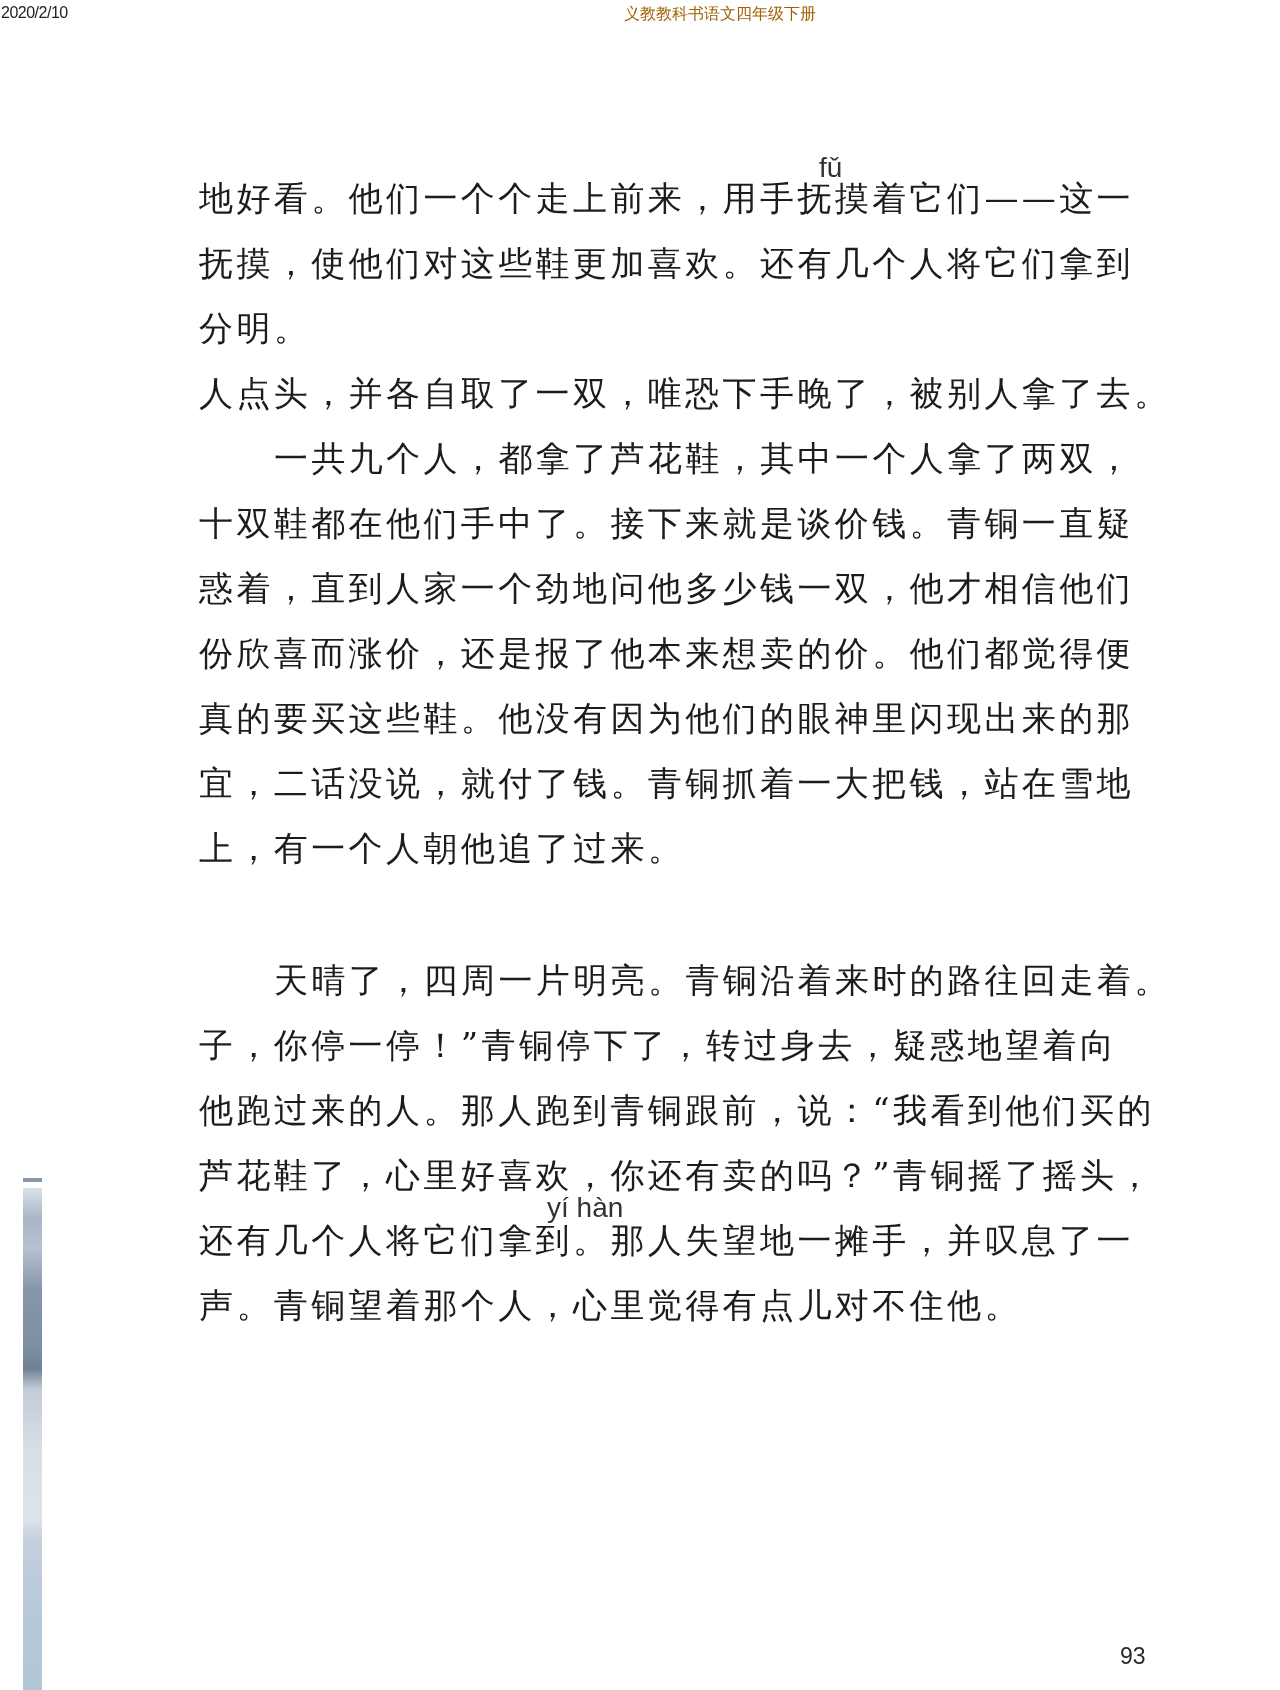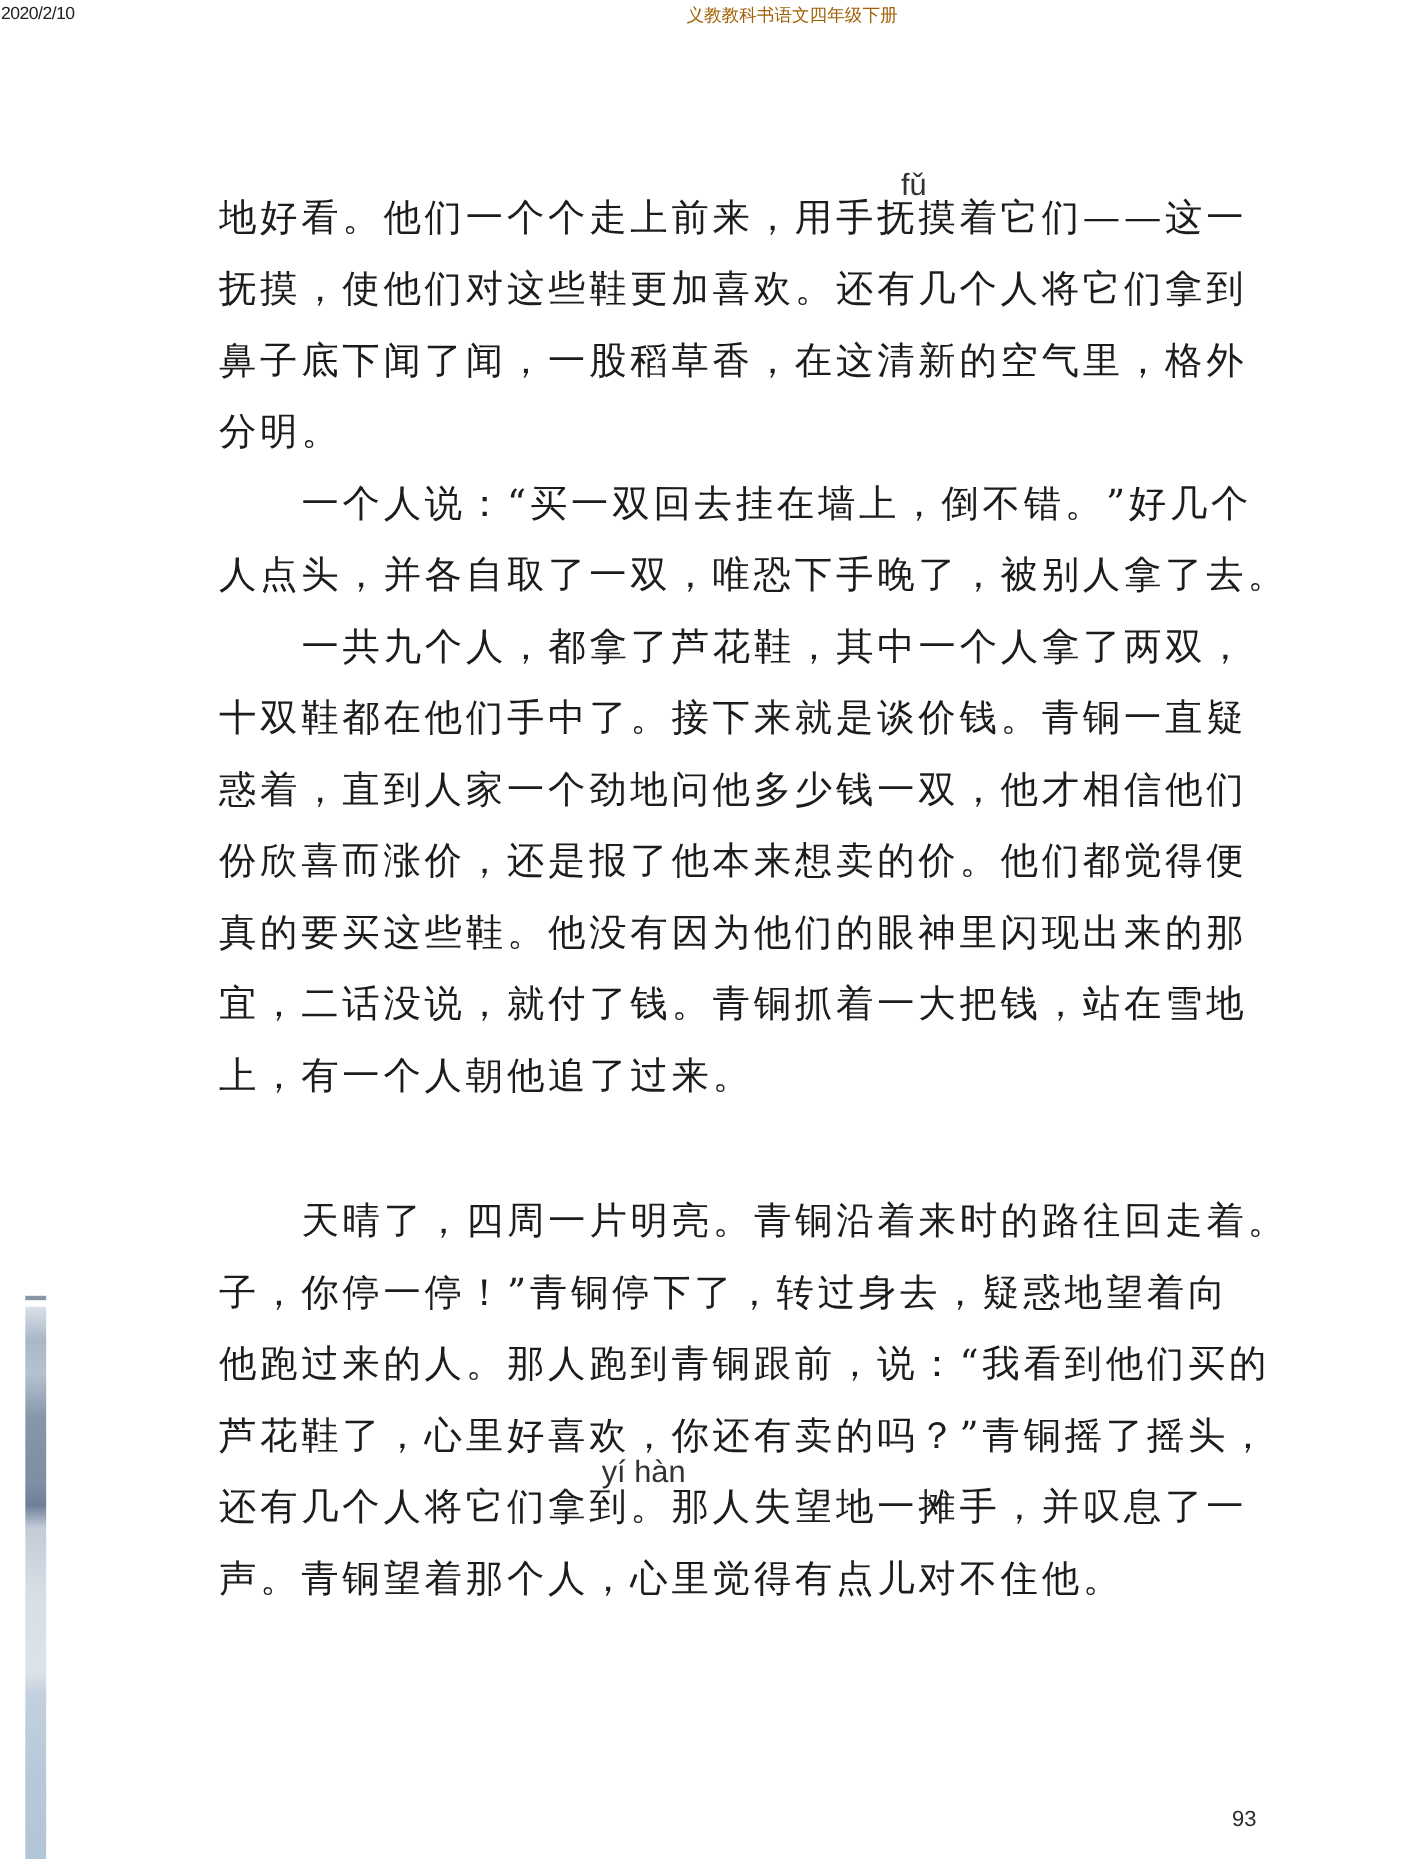--- a/index.html
+++ b/index.html
@@ -102,21 +102,21 @@
     }
     .pinyin-yihan {
       left: 348px;
       top: -10px;
     }
     .page-number {
       position: absolute;
       left: 1120px;
       top: 1643px;
       font-family: "Liberation Sans", "DejaVu Sans", sans-serif;
-      font-size: 20px;
+      font-size: 23px;
       color: #2a2a2a;
     }
   </style>
 </head>
 <body>
 
 <div class="print-header">
   <span class="print-date">2020/2/10</span>
   <span class="print-title">义教教科书语文四年级下册</span>
 </div>
@@ -125,26 +125,24 @@
 <div class="side-strip"></div>
 
 <div class="page-body">
 
   <div>
     <div class="line">
       <span class="pinyin pinyin-fu">fǔ</span>
       <span>地好看。他们一个个走上前来，用手抚摸着它们——这一</span>
     </div>
     <div class="line">抚摸，使他们对这些鞋更加喜欢。还有几个人将它们拿到</div>
-    <div class="line">鼻子底下闻了闻，一股稻草香，在这清新的空气里，格外</div>
     <div class="line">分明。</div>
   </div>
 
   <div>
-    <div class="line indent">一个人说：“买一双回去挂在墙上，倒不错。”好几个</div>
     <div class="line">人点头，并各自取了一双，唯恐下手晚了，被别人拿了去。</div>
   </div>
 
   <div>
     <div class="line indent">一共九个人，都拿了芦花鞋，其中一个人拿了两双，</div>
     <div class="line">十双鞋都在他们手中了。接下来就是谈价钱。青铜一直疑</div>
     <div class="line">惑着，直到人家一个劲地问他多少钱一双，他才相信他们</div>
     <div class="line">份欣喜而涨价，还是报了他本来想卖的价。他们都觉得便</div>
     <div class="line">真的要买这些鞋。他没有因为他们的眼神里闪现出来的那</div>
     <div class="line">宜，二话没说，就付了钱。青铜抓着一大把钱，站在雪地</div>

